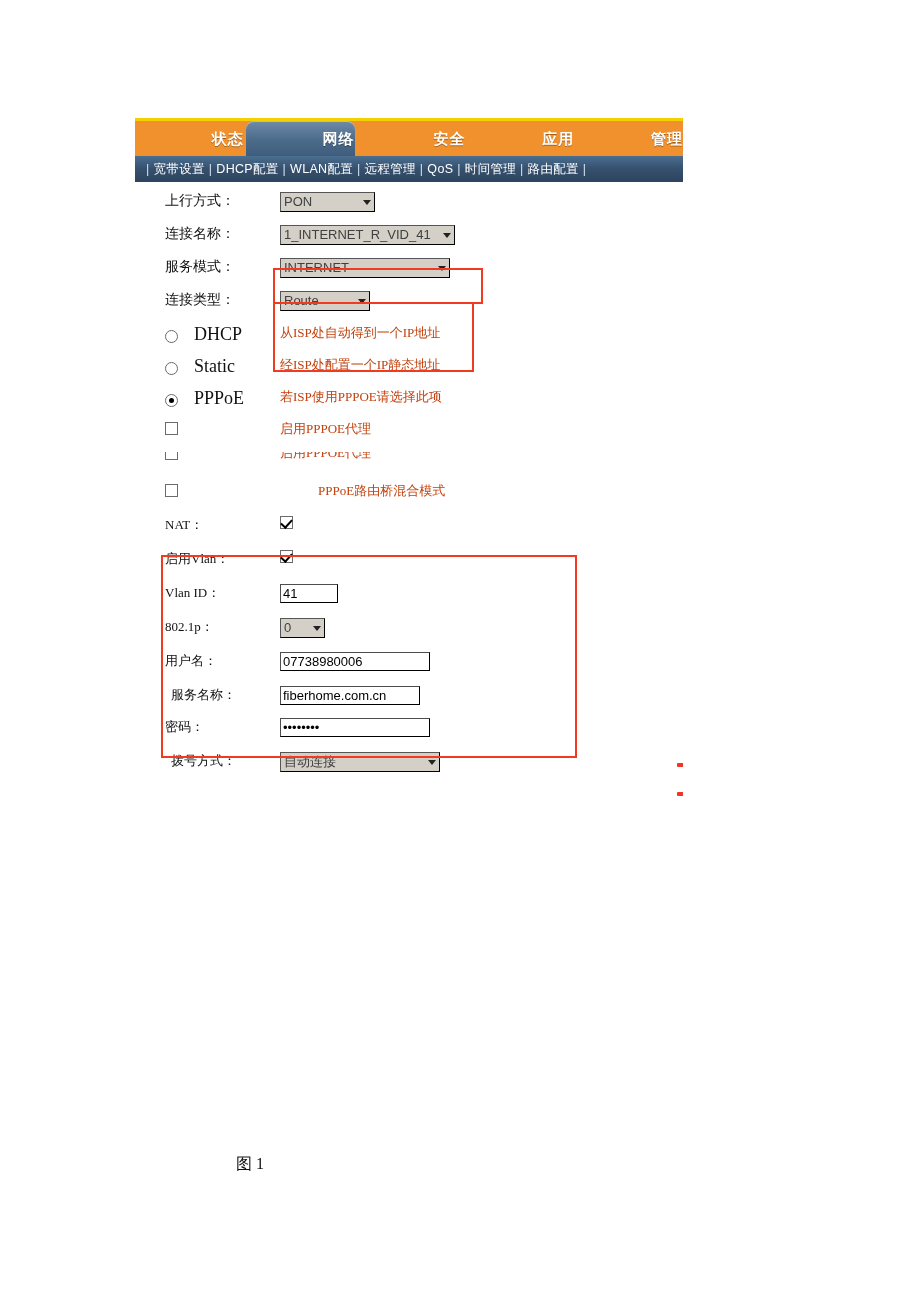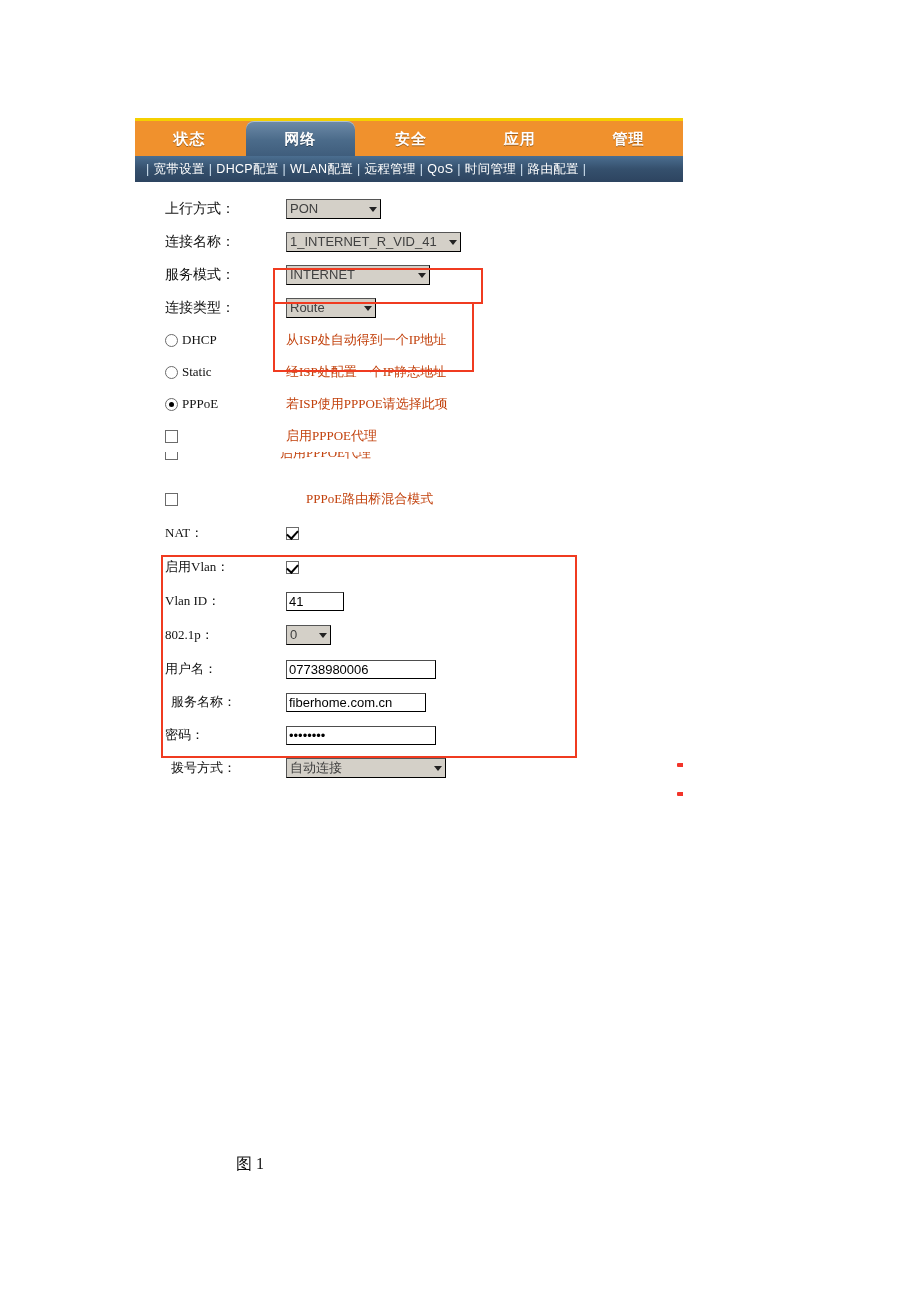--- a/index.html
+++ b/index.html
@@ -11,21 +11,21 @@
   
   #router{
     position:absolute;left:135px;top:118px;width:548px;height:712px;
     background:#ffffff;overflow:hidden;
   }
   
   .navwrap{position:relative;width:548px;height:38px;background:#f0912d;
            border-top:3px solid #f5d000;box-sizing:border-box;}
   .navwrap .tabs{display:flex;height:100%;align-items:flex-end;}
   .tab{
-    flex:1;text-align:center;color:#ffffff;font-weight:bold;font-size:15px;
+    flex:1;text-align:right;color:#ffffff;font-weight:bold;font-size:15px;
     font-family:"Liberation Sans","DejaVu Sans",sans-serif;
     letter-spacing:1px;height:100%;line-height:36px;position:relative;
     text-shadow:0 1px 0 rgba(0,0,0,.35);
   }
   .tab.active{
     background:linear-gradient(180deg,#6e8ba8 0%,#4b6b8a 55%,#3f5d7c 100%);
     border-radius:8px 8px 0 0;
     box-shadow:inset 0 1px 0 rgba(255,255,255,.45);
     margin:0 2px;
   }
@@ -38,29 +38,29 @@
     letter-spacing:.3px;
   }
   .subnav span{padding:0 1px;}
   .subnav .sep{color:#cfe0ef;padding:0 3px;}
 
   
   .sheet{padding:10px 0 0 0;position:relative;background:#fff;}
   .notice{color:#e2001a;font-weight:bold;font-size:13px;margin:12px 0 16px 30px;
           font-family:"Liberation Sans","DejaVu Sans",sans-serif;}
 
-  .row{display:flex;align-items:center;height:33px;padding-left:30px;gap:6px;}
+  .row{display:flex;align-items:flex-start;height:33px;padding-left:30px;}
   .lbl{width:115px;font-size:14px;color:#111;flex:0 0 115px;}
   .lbl.sm{font-size:13px;}
   .ctl{display:flex;align-items:center;}
 
   
   select.w95{width:95px}
   select.w175{width:175px}
-  select.w170{width:144px}
+  select.w170{width:170px}
   select.w90{width:90px}
   select.w45{width:45px}
   select.w160{width:160px}
   .sel{
     -webkit-appearance:none;appearance:none;
     background:#d4d0c8;border:1px solid #000;border-top-color:#555;border-left-color:#555;
     font-family:"Liberation Sans","DejaVu Sans",sans-serif;font-size:13px;
     height:20px;line-height:18px;padding:0 22px 0 3px;color:#404040;
     position:relative;box-sizing:border-box;border-radius:0;
   }
@@ -87,21 +87,21 @@
     vertical-align:middle;background:#fff;border:1px solid #6b6b6b;
     position:relative;margin:0;
   }
   .rad{border-radius:50%;}
   .rad.on:after{content:"";position:absolute;left:3px;top:3px;width:5px;height:5px;
                 border-radius:50%;background:#000;}
   .chk.on:after{
     content:"";position:absolute;left:2px;top:0px;width:5px;height:9px;
     border:solid #000;border-width:0 2px 2px 0;transform:rotate(42deg);
   }
-  .radlabel{font-size:13px;margin-left:4px;color:#111;}
+  .radlabel{font-size:18px;margin-left:16px;color:#111;}
   .desc{font-size:13px;color:#c2410c;}
 
   
   .redbox{position:absolute;border:2px solid #f03b20;pointer-events:none;}
 
   
   .artifact{position:relative;height:30px;overflow:hidden;padding-left:30px;}
   .artifact .inner{position:absolute;left:30px;top:-16px;display:flex;align-items:center;height:33px;}
 
   .figcap{position:absolute;left:236px;top:1154px;font-size:16px;color:#111;}
@@ -196,21 +196,21 @@
           <span class="chk"></span>
         </div>
         <div class="desc">启用PPPOE代理</div>
       </div>
     </div>
 
     <div class="row" style="height:34px">
       <div class="lbl" style="flex:0 0 115px">
         <span class="chk"></span>
       </div>
-      <div class="desc" style="margin-left:20px">PPPoE路由桥混合模式</div>
+      <div class="desc" style="margin-left:38px">PPPoE路由桥混合模式</div>
     </div>
 
     <div class="row" style="height:34px">
       <div class="lbl sm">NAT：</div>
       <div class="ctl">
           <span class="chk on"></span>
         </div>
     </div>
     <div class="row" style="height:34px">
       <div class="lbl sm">启用Vlan：</div>

